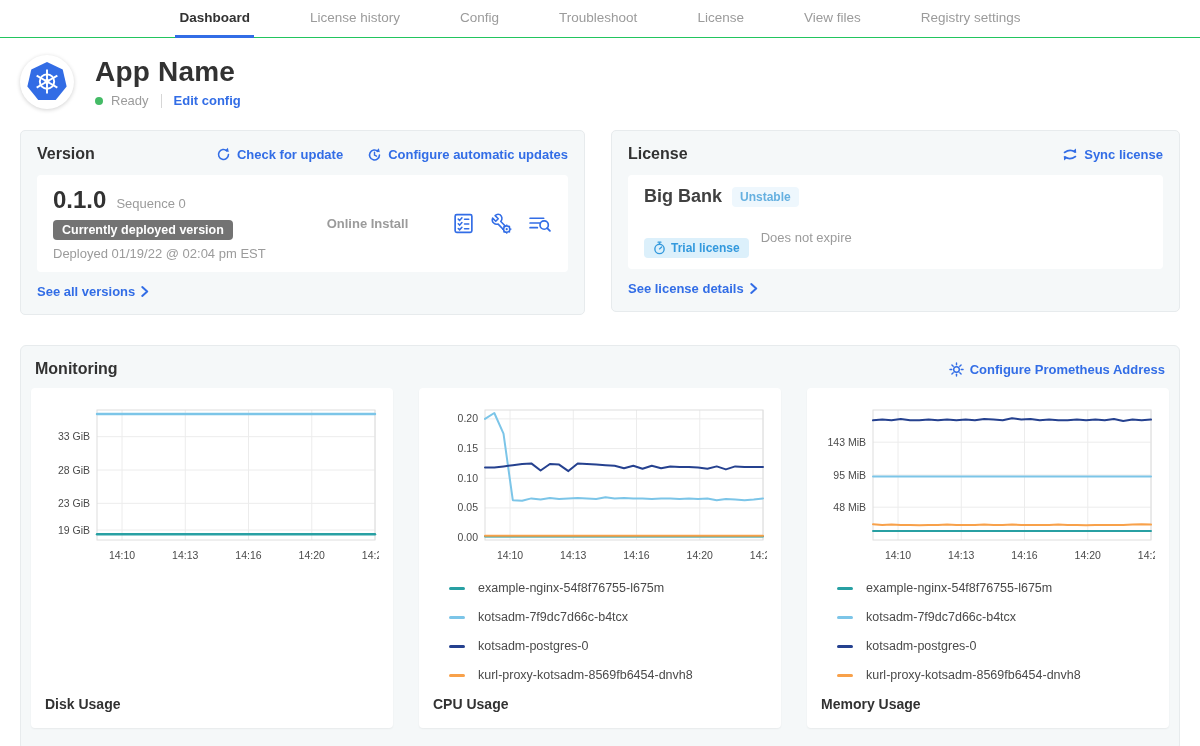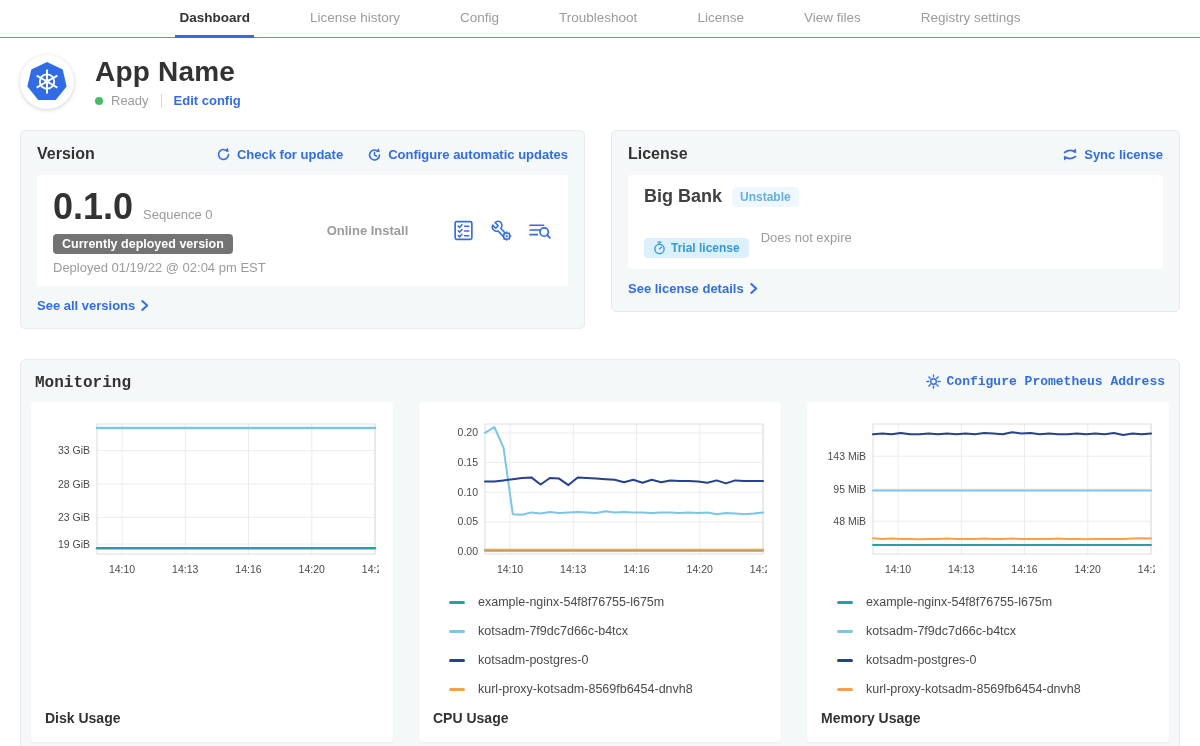--- a/index.html
+++ b/index.html
@@ -30,21 +30,21 @@
   .panel { background:#f5f8f9; border:1px solid #e7ebed; border-radius:5px; padding:14px 16px; }
   .panel-head { display:flex; justify-content:space-between; margin-bottom:12px; }
   .panel-title { font-size:16px; font-weight:bold; }
   .head-links { display:flex; gap:24px; }
   .white-box { background:#fff; border-radius:4px; padding:11px 16px; }
 
   .version-panel { width:565px; }
   .version-box { display:flex; align-items:center; }
   .vb-left { display:flex; flex-direction:column; gap:6px; min-width:230px; }
   .ver-line { display:flex; align-items:baseline; gap:10px; }
-  .ver-number { font-size:36px; font-weight:bold; }
+  .ver-number { font-size:24px; font-weight:bold; }
   .ver-seq { font-size:13px; color:#9b9b9b; }
   .green-badge { background:#737373; color:#fff; font-size:12.5px; font-weight:bold;
     padding:3px 9px; border-radius:4px; align-self:flex-start; }
   .deployed { font-size:13px; color:#9b9b9b; }
   .install-type { flex:1; text-align:center; font-size:13px; font-weight:bold; color:#9b9b9b; }
   .ver-icons { display:flex; gap:15px; align-items:center; }
   .icon-btn { cursor:pointer; display:flex; }
   .see-link { margin-top:12px; display:inline-flex;text-align:right; }
 
   .license-panel { flex:1; }
@@ -53,21 +53,21 @@
   .chan-badge { background:#eef7fd; color:#65b0e0; font-size:12px; font-weight:bold;
     padding:3px 8px; border-radius:4px; }
   .lic-row2 { display:flex; align-items:center; gap:12px; margin-top:9px; }
   .trial-badge { background:#dcf0fb; color:#3399dd; font-size:12px; font-weight:bold;
     padding:3px 9px; border-radius:4px; display:inline-flex; align-items:center; gap:5px;margin-top:22px; }
   .expiry { font-size:13px; color:#9b9b9b; }
 
   
   .monitoring { margin:30px 20px 0 20px; background:#f5f8f9; border:1px solid #e7ebed;
     border-radius:6px; padding:12px 10px 24px 10px; height:406px; }
-  .mon-head { display:flex; justify-content:space-between; align-items:flex-start; padding:2px 4px 10px 4px;font-family:Liberation Mono, monospace; }
+  .mon-head { display:flex; justify-content:space-between; align-items:center; padding:2px 4px 10px 4px; }
   .charts-row { display:flex; justify-content:space-between; }
   .chart-card { width:362px; height:340px; background:#fff; border-radius:4px;
     box-shadow:0 1px 2px rgba(0,0,0,.06); padding:12px 14px 16px 14px;
     display:flex; flex-direction:column; }
   .legend { margin-top:13px; padding-left:16px; display:flex; flex-direction:column; gap:15px; }
   .legend-item { display:flex; align-items:center; gap:13px; font-size:12.5px; color:#4a4a4a; }
   .legend-swatch { width:16px; height:3px; border-radius:2px; flex:none; }
   .chart-title { margin-top:auto; font-size:14px; font-weight:bold; padding-top:8px; }
 
   svg text { font-family:"Liberation Sans","DejaVu Sans",sans-serif; }

